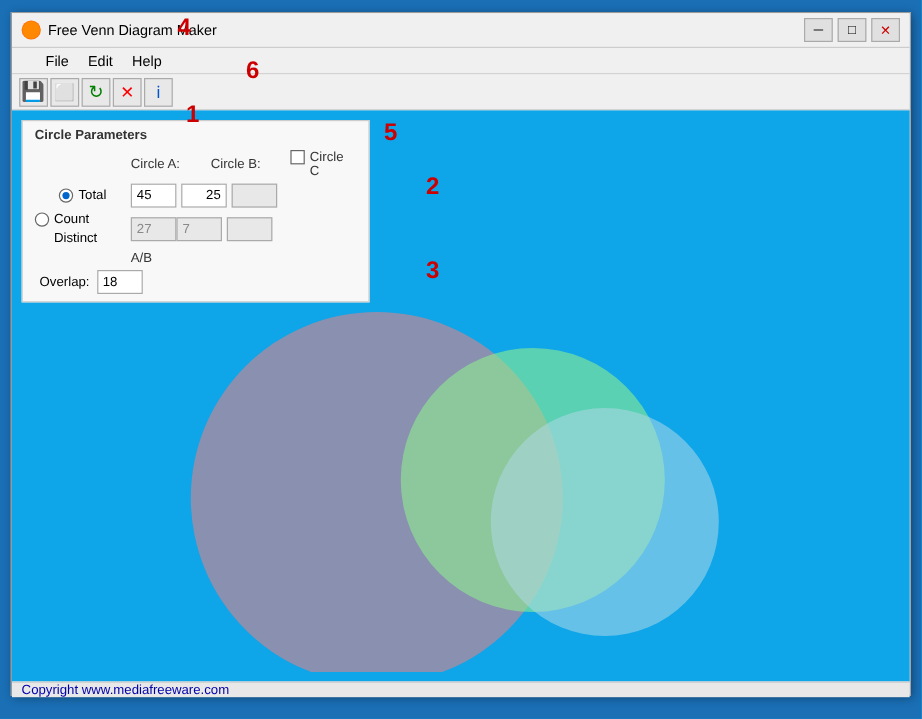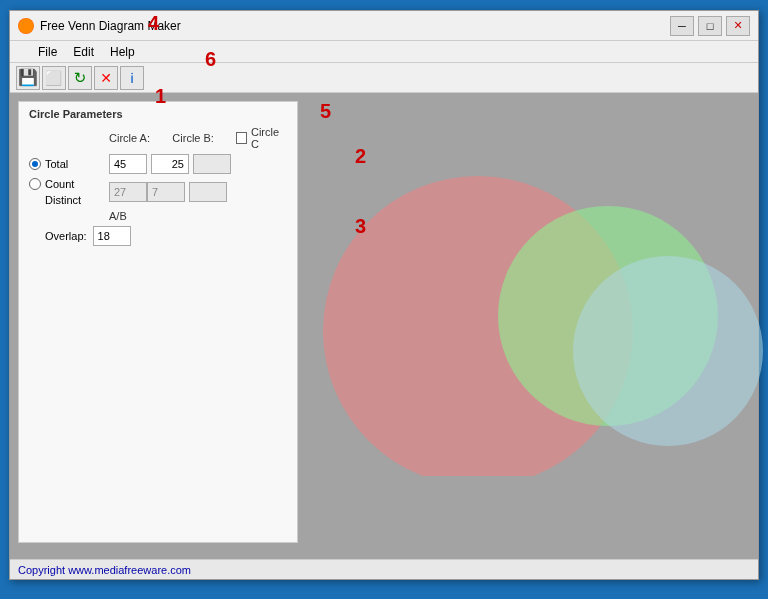--- a/index.html
+++ b/index.html
@@ -110,24 +110,24 @@
       cursor: pointer;
       font-size: 12px;
     }
     .tab.active {
       background: #f0f0f0;
       border-bottom: 1px solid #f0f0f0;
       margin-bottom: -1px;
     }
     .main-content {
       flex: 1;
-      background: #a3a3a3;
+      background: #0ea5e9;
       padding: 8px;
       display: flex;
-      flex-direction: row;
+      flex-direction: column;
     }
     .params-group {
       border: 1px solid #ccc;
       padding: 6px 10px;
       margin-bottom: 8px;
       background: #f8f8f8;
       width: 290px;
     }
     .params-title {
       font-size: 11px;
@@ -144,35 +144,36 @@
     }
     .col-header {
       font-size: 11px;
       width: 55px;
       text-align: left;
       color: #333;
     }
     .col-header-c {
       font-size: 11px;
       display: flex;
-      align-items: center;
+      align-items: flex-start;
       gap: 4px;
       color: #333;
     }
     .row {
       display: flex;
       align-items: center;
       margin-bottom: 4px;
     }
     .row-label {
       width: 80px;
       display: flex;
       align-items: center;
       gap: 4px;
       font-size: 11px;
+      justify-content: center;
     }
     .radio-btn {
       width: 12px;
       height: 12px;
       border: 1px solid #666;
       border-radius: 50%;
       display: flex;
       align-items: center;
       justify-content: center;
       cursor: pointer;
@@ -198,21 +199,21 @@
       color: #888;
     }
     .overlap-row {
       display: flex;
       align-items: center;
       margin-top: 4px;
     }
     .overlap-label {
       font-size: 11px;
       margin-right: 6px;
-      margin-left: 16px;
+      margin-left: 4px;
     }
     .ab-label {
       font-size: 11px;
       color: #333;
       margin-left: 80px;
       margin-bottom: 2px;
     }
     .chk {
       width: 12px;
       height: 12px;

